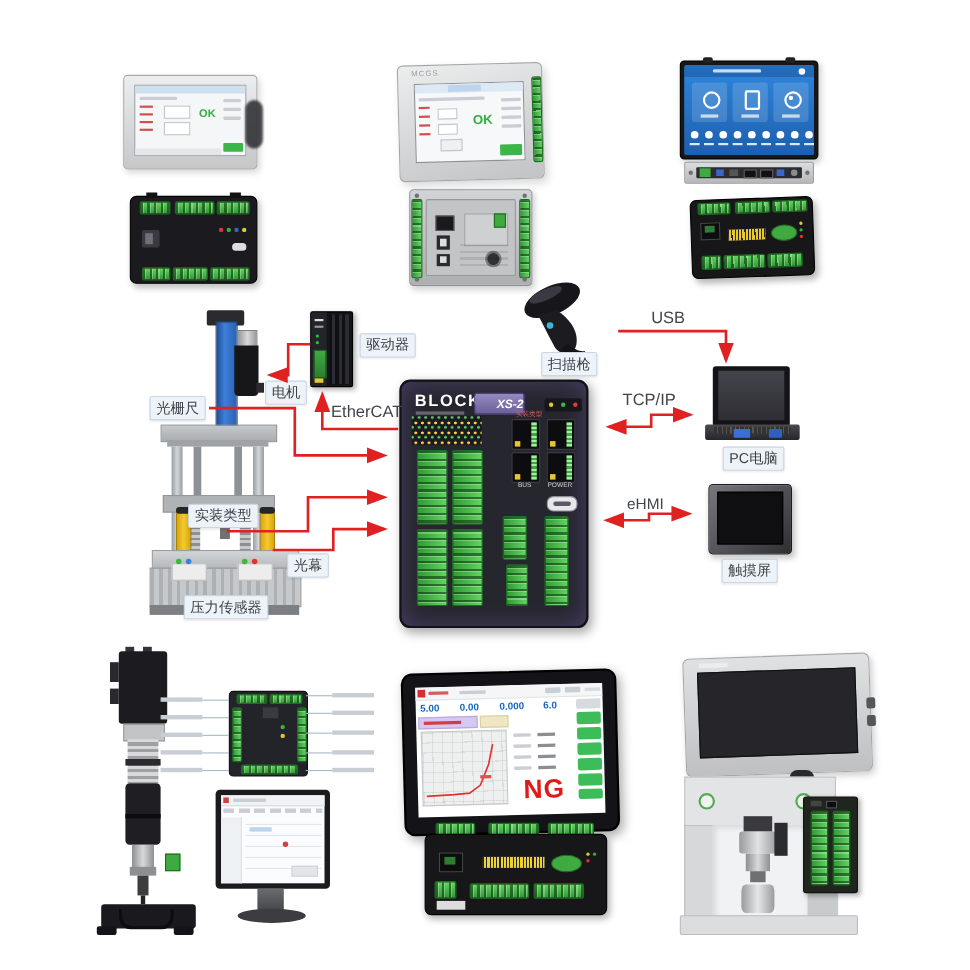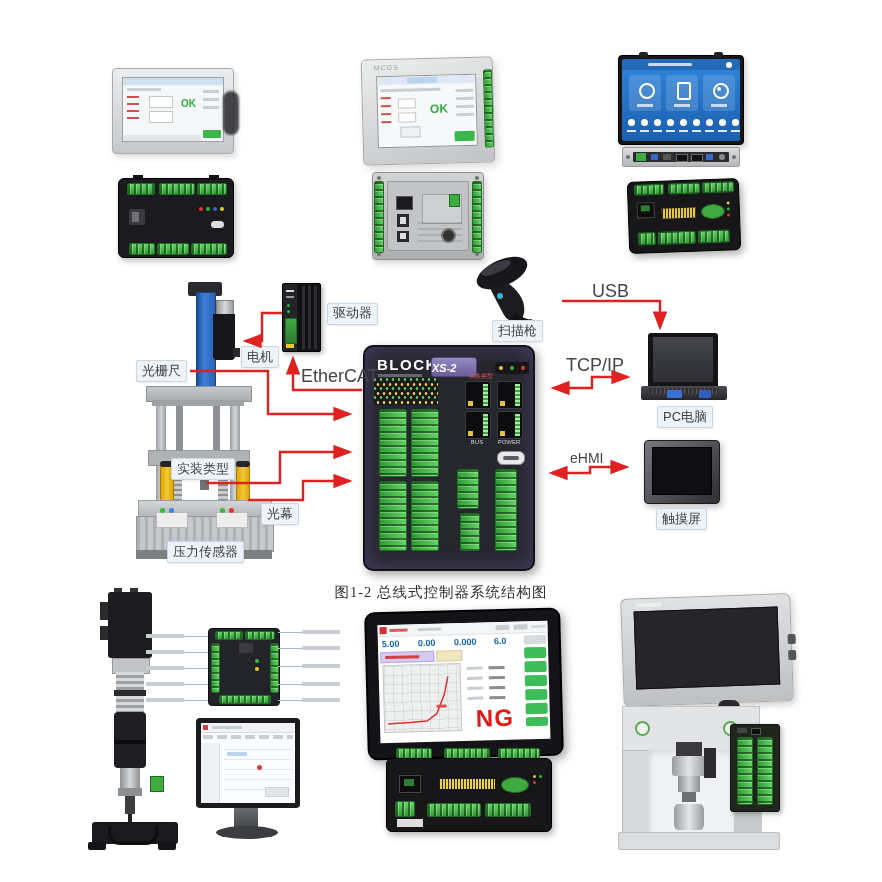--- a/index.html
+++ b/index.html
@@ -3,21 +3,21 @@
 <meta charset="utf-8">
 <style>
   html,body{margin:0;padding:0;background:#fff;}
   .canvas{position:relative;width:882px;height:882px;background:#fff;overflow:hidden;
           font-family:"Liberation Sans",sans-serif;}
   .a{position:absolute;}
   
   .lbl{position:absolute;background:#eef3f9;border:1px solid #c9d6e4;color:#3d4248;
        font-size:13px;line-height:20px;text-align:center;border-radius:2px;
        box-shadow:0 1px 2px rgba(0,0,0,.08);white-space:nowrap;padding:0 5px;}
-  .bus{position:absolute;color:#42464c;font-size:18px;font-weight:500;white-space:nowrap;}
+  .bus{position:absolute;color:#42464c;font-size:15px;font-weight:500;white-space:nowrap;}
   .caption{position:absolute;left:0;right:0;text-align:center;color:#2e2e30;
            font-size:14.5px;font-family:"Liberation Serif",serif;letter-spacing:1px;}
   
   .gH{background-image:repeating-linear-gradient(90deg,rgba(8,40,10,.55) 0 2px,rgba(255,255,255,.28) 2px 3px,transparent 3px 6px),linear-gradient(180deg,#63d463,#2f9a33);border:1px solid #1e6b22;border-radius:2px;}
   .gV{background-image:repeating-linear-gradient(180deg,rgba(8,40,10,.55) 0 2px,rgba(255,255,255,.28) 2px 3px,transparent 3px 7px),linear-gradient(90deg,#2f9a33,#63d463);border:1px solid #1e6b22;border-radius:2px;}
   .rj{background:#0d0d10;border:1px solid #3a3a42;border-radius:2px;}
   .rj i{position:absolute;display:block;}
   .rj .g{right:2px;top:2px;bottom:2px;width:5px;background:repeating-linear-gradient(180deg,#9df29d 0 2px,#46a246 2px 4px);}
   .rj .y{left:2px;bottom:2px;width:5px;height:5px;background:#e6c62f;}
   .dot{position:absolute;border-radius:50%;}
@@ -230,21 +230,21 @@
     <div class="a dot" style="left:4px;top:20px;width:3px;height:3px;background:#37b837;"></div>
     <div class="a dot" style="left:4px;top:26px;width:3px;height:3px;background:#37b837;"></div>
     <div class="a" style="left:2px;top:34px;width:10px;height:24px;background:linear-gradient(180deg,#3faa3f,#2e7d32);border:1px solid #1e6b22;"></div>
     <div class="a" style="left:3px;bottom:3px;width:8px;height:4px;background:#e7c832;"></div>
     <div class="a" style="left:16px;top:2px;right:2px;bottom:2px;background:repeating-linear-gradient(90deg,#101013 0 3px,#2c2c33 3px 6px);"></div>
   </div>
 
   <div class="a" style="left:363px;top:345px;width:168px;height:222px;background:#26262e;border:2px solid #121218;border-radius:10px;box-shadow:inset 0 0 22px rgba(130,100,190,.4),3px 4px 10px rgba(0,0,0,.35);">
     <div class="a" style="left:12px;top:9px;color:#fff;font-size:15px;font-weight:bold;letter-spacing:1.5px;">BLOCK</div>
     <div class="a" style="left:13px;top:27px;width:44px;height:3px;background:#9a9aa5;opacity:.55;"></div>
-    <div class="a" style="left:66px;top:10px;width:44px;height:18px;background:linear-gradient(180deg,#948ac0,#6c5f9a);border:1px solid #50457c;border-radius:3px;text-align:left;">
+    <div class="a" style="left:66px;top:10px;width:44px;height:18px;background:linear-gradient(180deg,#948ac0,#6c5f9a);border:1px solid #50457c;border-radius:3px;text-align:right;">
       <span style="color:#fff;font-size:11px;font-weight:bold;font-style:italic;line-height:18px;">XS-2</span>
     </div>
     <div class="a" style="left:130px;top:15px;width:34px;height:12px;background:#17171b;border-radius:2px;">
       <div class="a dot" style="left:4px;top:4px;width:4px;height:4px;background:#e6c62f;"></div>
       <div class="a dot" style="left:15px;top:4px;width:4px;height:4px;background:#3db94a;"></div>
       <div class="a dot" style="left:26px;top:4px;width:4px;height:4px;background:#d8402f;"></div>
     </div>
     <div class="a" style="left:100px;top:25px;width:32px;color:#e05858;font-size:6px;text-align:center;">实装类型</div>
     <div class="a ledgrid" style="left:9px;top:31px;width:64px;height:27px;"></div>
     <div class="rj a" style="left:100px;top:34px;width:24px;height:26px;">
@@ -326,21 +326,20 @@
       <path d="M362,390 L293,390 L293,359" marker-end="url(#ah)"></path>
       <path d="M190,371 L268,371 L268,414 L349,414" marker-end="url(#ah)"></path>
       <path d="M206,483 L280,483 L280,452 L349,452" marker-end="url(#ah)"></path>
       <path d="M248,500 L303,500 L303,481 L349,481" marker-end="url(#ah)"></path>
       <path d="M562,301 L660,301 L660,327" marker-end="url(#ah)"></path>
       <path d="M554,388 L592,388 L592,377 L627,377" marker-start="url(#ah)" marker-end="url(#ah)"></path>
       <path d="M552,473 L590,473 L590,467 L626,467" marker-start="url(#ah)" marker-end="url(#ah)"></path>
     </g>
   </svg>
 
-  <div class="caption" style="top:583px;">图1-2 总线式控制器系统结构图</div>
 
   <div class="a" style="left:88px;top:590px;width:100px;height:262px;">
     <div class="a" style="left:26px;top:-2px;width:8px;height:6px;background:#333;"></div>
     <div class="a" style="left:42px;top:-2px;width:8px;height:6px;background:#333;"></div>
     <div class="a" style="left:20px;top:2px;width:44px;height:66px;background:#1c1c20;border-radius:3px;"></div>
     <div class="a" style="left:12px;top:12px;width:8px;height:18px;background:#2a2a2e;"></div>
     <div class="a" style="left:12px;top:36px;width:8px;height:14px;background:#2a2a2e;"></div>
     <div class="a" style="left:24px;top:68px;width:36px;height:14px;background:#c2c3c5;border:1px solid #97989a;"></div>
     <div class="a" style="left:28px;top:82px;width:28px;height:40px;background:repeating-linear-gradient(180deg,#d8d9db 0 3px,#9fa0a2 3px 6px);"></div>
     <div class="a" style="left:26px;top:100px;width:32px;height:6px;background:#2b2b2f;"></div>

